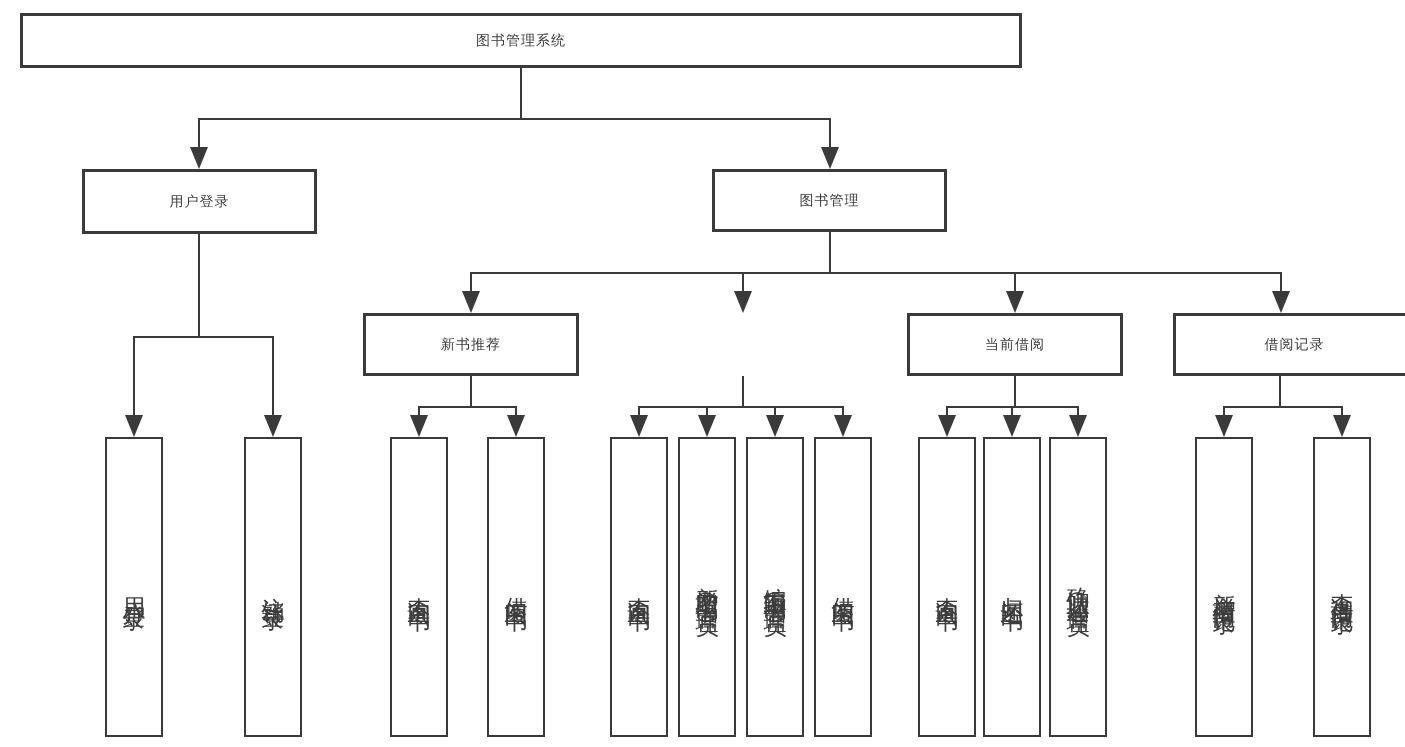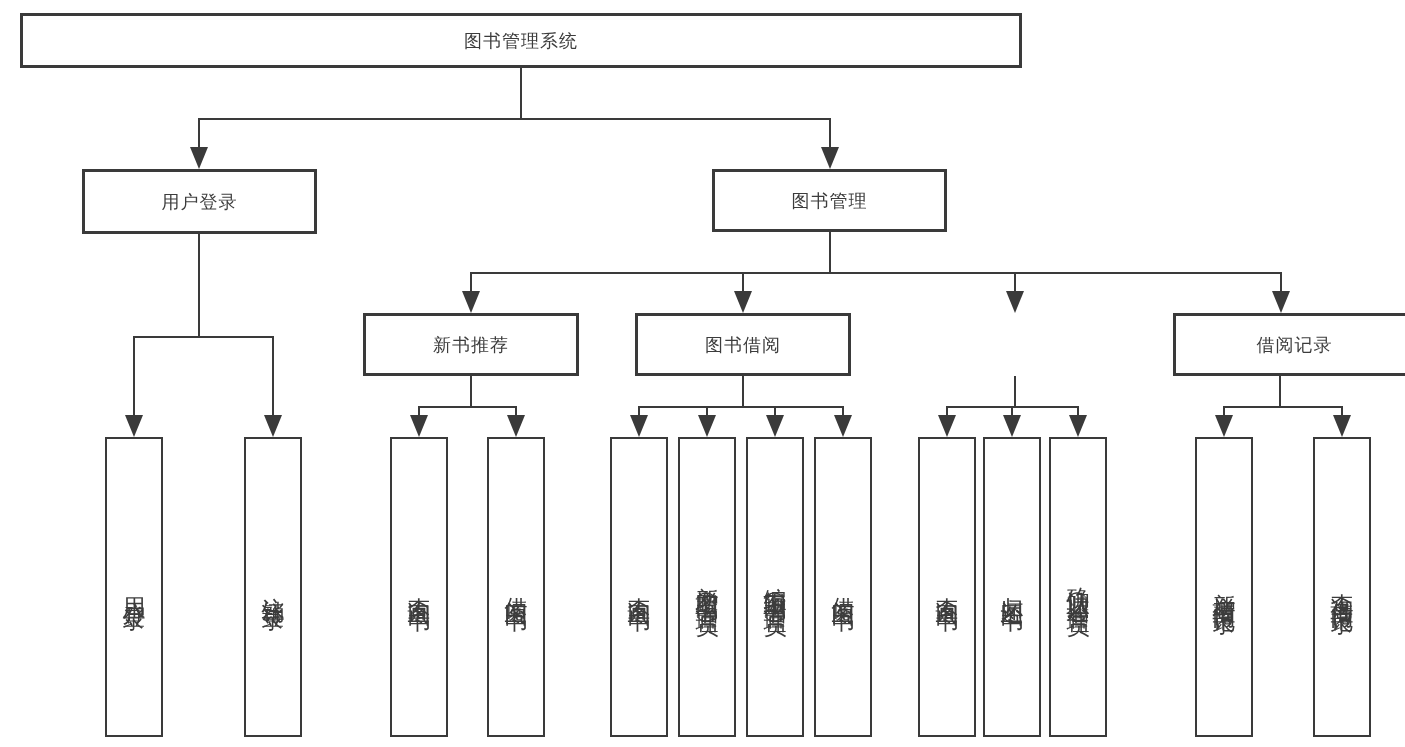--- a/index.html
+++ b/index.html
@@ -21,21 +21,21 @@
     overflow:hidden;
   }
   .box{
     position:absolute;
     border:3px solid var(--line);
     background:#fff;
     display:flex;
     align-items:center;
     justify-content:center;
     color:var(--text);
-    font-size:18px;
+    font-size:14px;
     letter-spacing:1px;
   }
   .vbox{
     position:absolute;
     top:437px;
     height:300px;
     border:2.5px solid var(--line);
     background:#fff;
     display:flex;
     align-items:center;
@@ -84,22 +84,22 @@
   <div class="box" style="left:82px;top:169px;width:235px;height:65px">
     <span>用户登录</span>
   </div>
   <div class="box" style="left:363px;top:313px;width:216px;height:63px">
     <span>新书推荐</span>
   </div>
 
   <div class="box" style="left:712px;top:169px;width:235px;height:63px">
     <span>图书管理</span>
   </div>
-  <div class="box" style="left:635px;top:313px;width:216px;height:63px">
-    <span>图书借阅</span>
+  <div class="box" style="left:907px;top:313px;width:216px;height:63px">
+    <span>当前借阅</span>
   </div>
   <div class="box" style="left:1173px;top:313px;width:243px;height:63px">
     <span>借阅记录</span>
   </div>
 
   <div class="vbox" style="left:105px;width:58px">
     <span>用户登录</span>
   </div>
   <div class="vbox" style="left:244px;width:58px">
     <span>注销登录</span>

